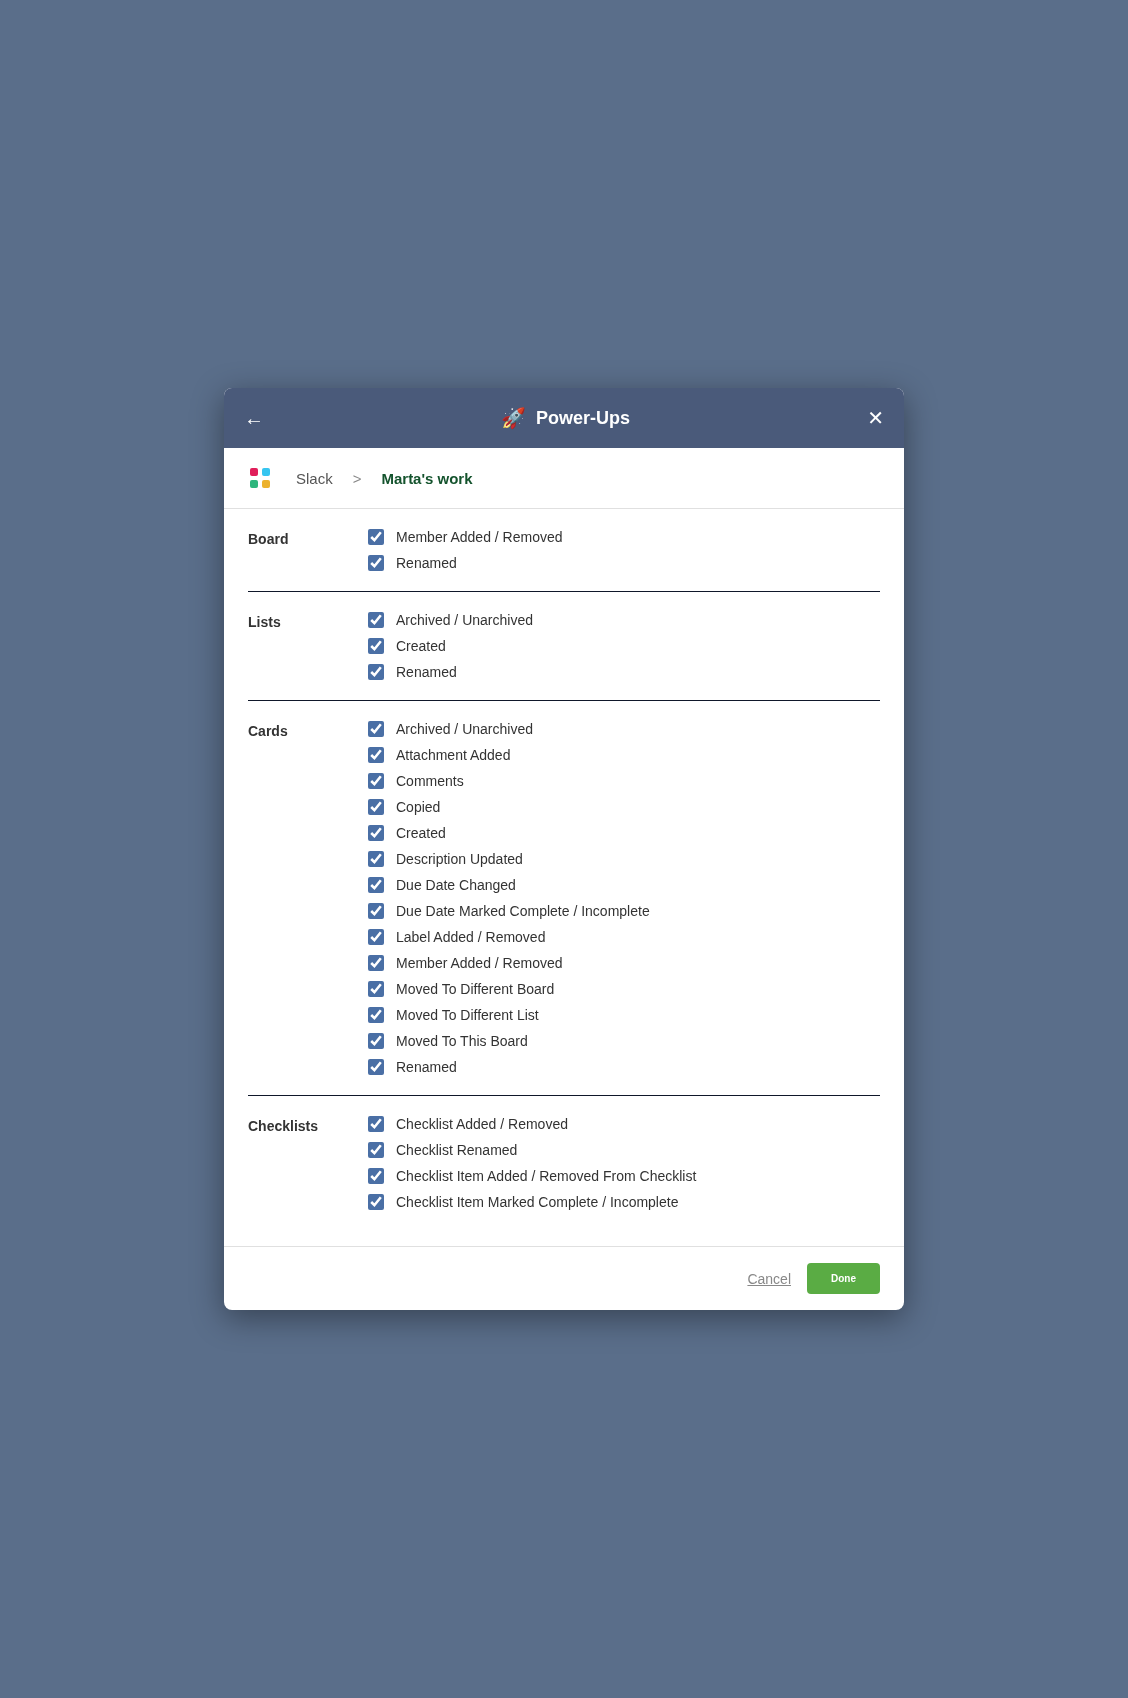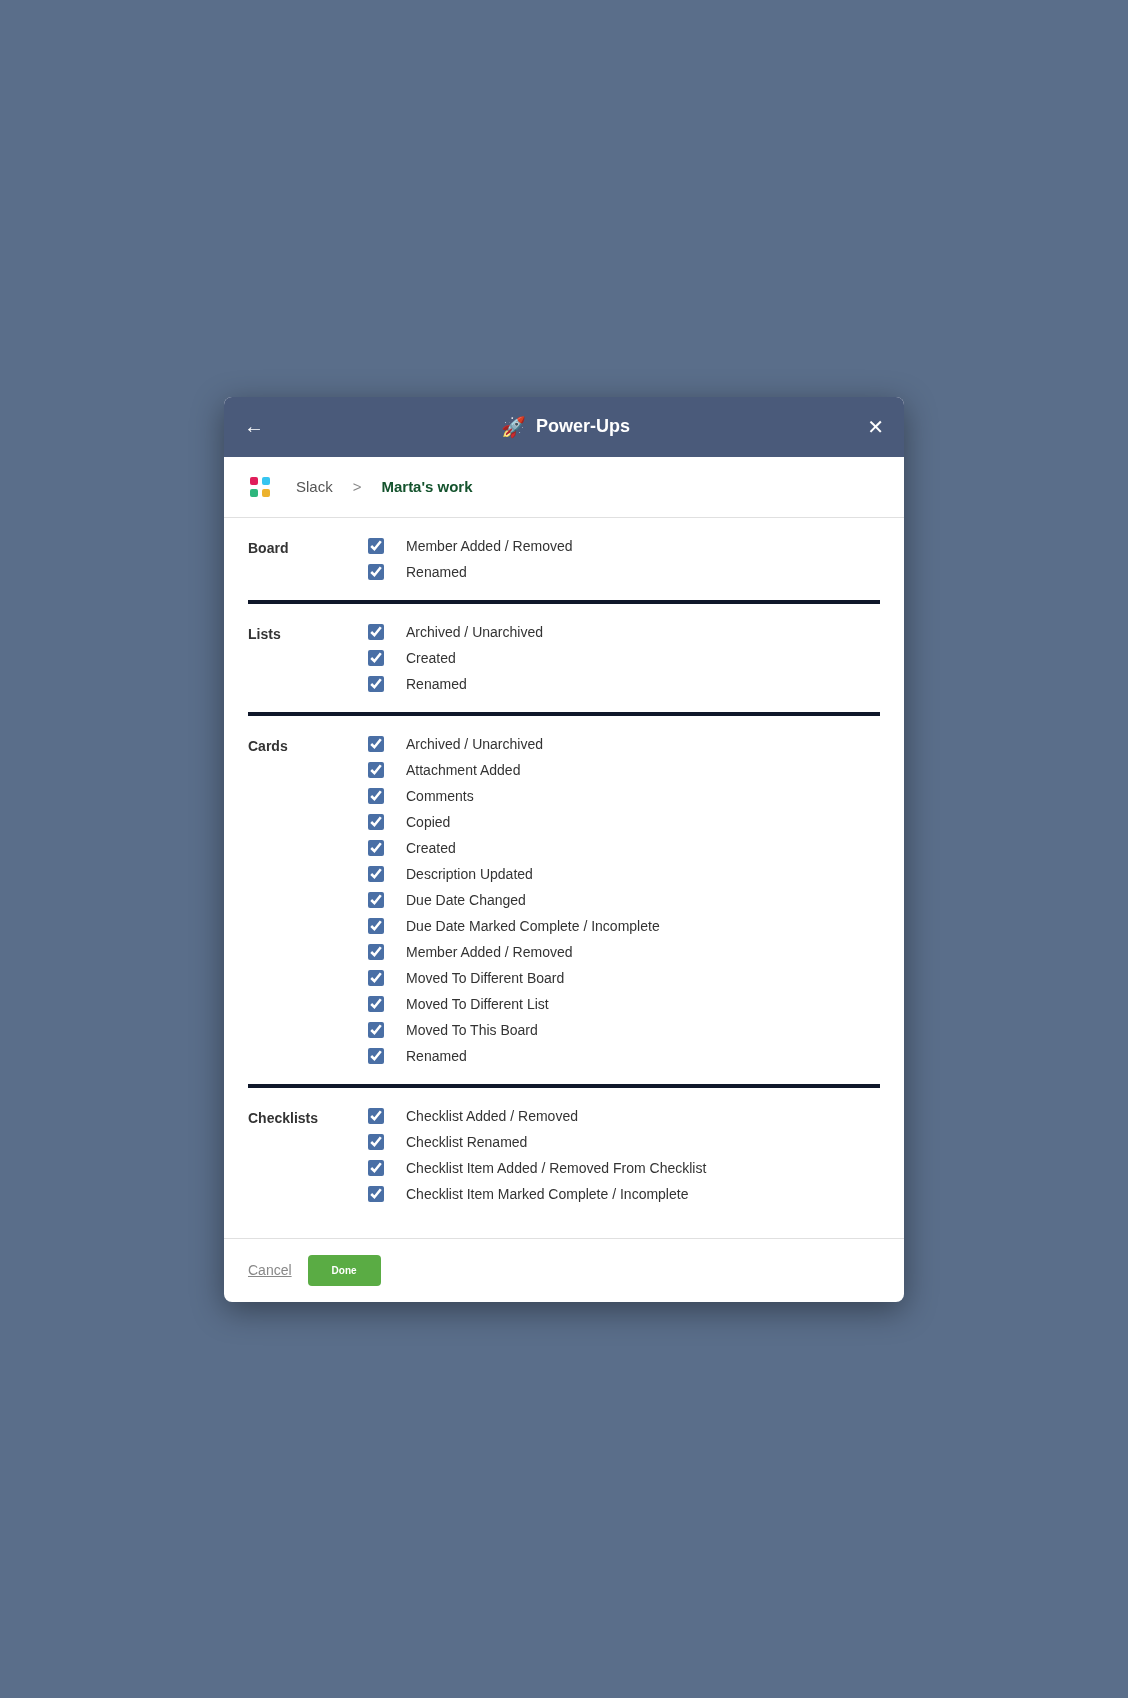--- a/index.html
+++ b/index.html
@@ -76,21 +76,21 @@
     .question-text {
       font-size: 14px;
       color: #444;
       margin-bottom: 22px;
     }
     .section {
       display: flex;
       gap: 0;
       padding-bottom: 20px;
       margin-bottom: 20px;
-      border-bottom: 4px solid #0f172a;
+      border-bottom: 1px solid #0f172a;
     }
     .section:last-of-type {
       border-bottom: none;
       margin-bottom: 0;
     }
     .section-label {
       font-weight: 700;
       font-size: 14px;
       color: #333;
       width: 120px;
@@ -99,34 +99,35 @@
     }
     .section-items {
       display: flex;
       flex-direction: column;
       gap: 10px;
       flex: 1;
     }
     .checkbox-item {
       display: flex;
       align-items: center;
-      gap: 22px;
+      gap: 12px;
       font-size: 14px;
       color: #333;
       cursor: pointer;
     }
     .checkbox-item input[type="checkbox"] {
       width: 16px;
       height: 16px;
       accent-color: #4a6fa5;
       cursor: pointer;
       flex-shrink: 0;
     }
     .modal-footer {
       display: flex;
+      justify-content: flex-end;
       align-items: center;
       padding: 16px 24px;
       gap: 16px;
       border-top: 1px solid #e0e0e0;
     }
     .btn-cancel {
       background: none;
       border: none;
       color: #888;
       font-size: 14px;
@@ -248,20 +249,24 @@
             <label class="checkbox-item">
               <input type="checkbox" checked="" style="">
               <span>Due Date Changed</span>
             </label>
             <label class="checkbox-item">
               <input type="checkbox" checked="" style="">
               <span>Due Date Marked Complete / Incomplete</span>
             </label>
             <label class="checkbox-item">
               <input type="checkbox" checked="" style="">
+              <span>Label Added / Removed</span>
+            </label>
+            <label class="checkbox-item">
+              <input type="checkbox" checked="" style="">
               <span>Member Added / Removed</span>
             </label>
             <label class="checkbox-item">
               <input type="checkbox" checked="" style="">
               <span>Moved To Different Board</span>
             </label>
             <label class="checkbox-item">
               <input type="checkbox" checked="" style="">
               <span>Moved To Different List</span>
             </label>

